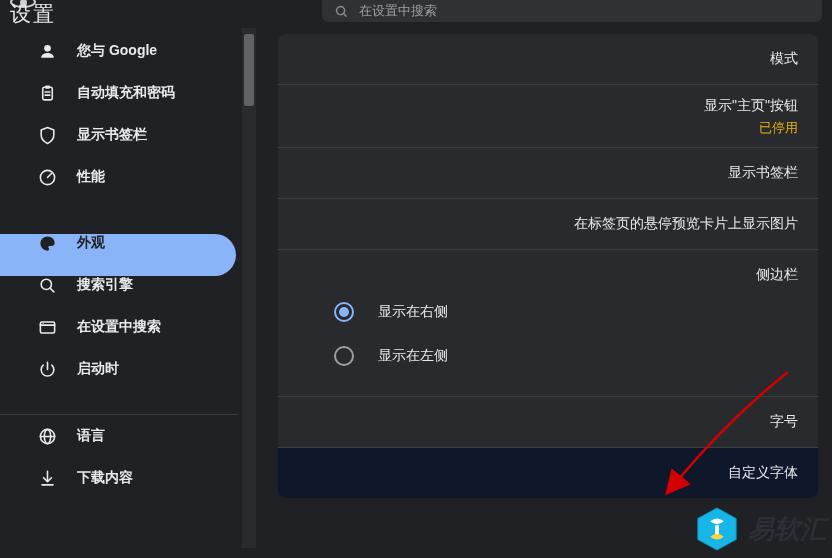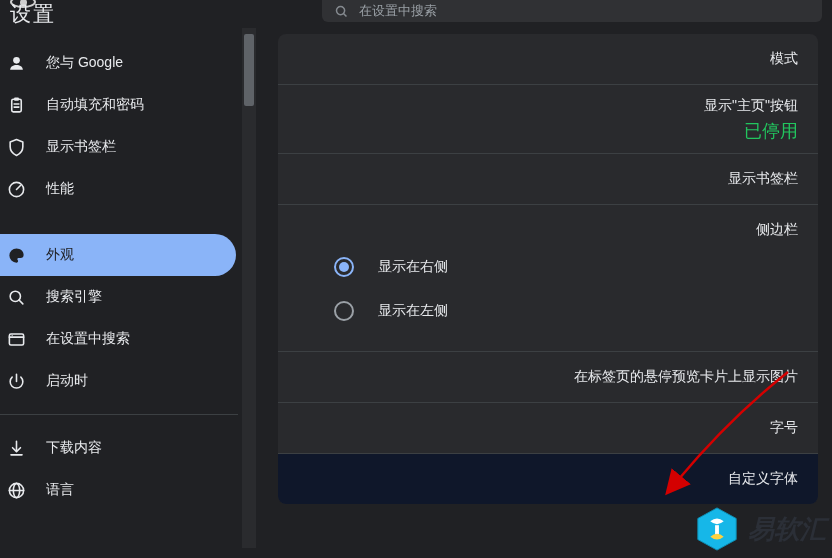--- a/index.html
+++ b/index.html
@@ -64,28 +64,29 @@
     right:0; top:0;
     width:14px; height:520px;
     background:#2a2b2e;
   }
   .scrollbar .thumb{
     position:absolute; left:2px; top:6px;
     width:10px; height:72px;
     background:#5f6368; border-radius:2px;
   }
   .nav-item {
-    display:flex; align-items:center;
+    display:flex; align-items:flex-start;
     height:42px;
-    padding-left:6px;
+    padding-left:37px;
     border-radius: 0 22px 22px 0;
     margin-right:20px;
     cursor:pointer;
     color:#e8eaed;
     font-size:14px;
+    font-weight:bold;
   }
   .nav-item.active {
     background:#8ab4f8;
     color:#202124;
     margin-top:24px;
   }
   .nav-item .icon { width:20px; margin-right:20px; display:flex; justify-content:center; }
   .nav-item .label {}
   .divider {
     height:1px;
@@ -108,21 +109,21 @@
   }
   .row {
     padding: 16px 20px;
     border-bottom:1px solid #3c4043;
     font-size:14px;
     color:#e8eaed;
     cursor:pointer;
   }
   .row:last-child{border-bottom:none;}
   .row.sub { padding-top:12px; padding-bottom:10px;}
-  .row .subtext{ color:#22c55e; font-size:18px; margin-top:4px;}
+  .row .subtext{ color:#eab308; font-size:13px; margin-top:4px;}
   .radio-group{ padding: 6px 0 14px 36px;}
   .radio-row{
     display:flex; align-items:center;
     height:44px;
     font-size:14px;
   }
   .radio {
     width:20px;height:20px;border:2px solid #8ab4f8;border-radius:50%;
     margin-right:24px; position:relative;
   }
@@ -255,65 +256,65 @@
             </svg>
           </span>
           <span class="label">启动时</span>
         </div>
       </div>
     <div class="divider"></div>
     <div id="nav-secondary">
         <div class="nav-item">
           <span class="icon">
             <svg width="19" height="19" viewBox="0 0 24 24">
+              <circle cx="12" cy="12" r="9" stroke="#e8eaed" fill="none" stroke-width="2" stroke-linecap="round" stroke-linejoin="round"></circle>
+              <ellipse cx="12" cy="12" rx="4" ry="9" stroke="#e8eaed" fill="none" stroke-width="2" stroke-linecap="round" stroke-linejoin="round"></ellipse>
+              <line x1="3" y1="12" x2="21" y2="12" stroke="#e8eaed" fill="none" stroke-width="2" stroke-linecap="round" stroke-linejoin="round"></line>
+            </svg>
+          </span>
+          <span class="label">语言</span>
+        </div>
+        <div class="nav-item">
+          <span class="icon">
+            <svg width="19" height="19" viewBox="0 0 24 24">
               <path d="M12 3v12" stroke="#e8eaed" fill="none" stroke-width="2" stroke-linecap="round" stroke-linejoin="round"></path>
               <path d="M7 11l5 5 5-5" stroke="#e8eaed" fill="none" stroke-width="2" stroke-linecap="round" stroke-linejoin="round"></path>
               <line x1="5" y1="20" x2="19" y2="20" stroke="#e8eaed" fill="none" stroke-width="2" stroke-linecap="round" stroke-linejoin="round"></line>
             </svg>
           </span>
           <span class="label">下载内容</span>
-        </div>
-        <div class="nav-item">
-          <span class="icon">
-            <svg width="19" height="19" viewBox="0 0 24 24">
-              <circle cx="12" cy="12" r="9" stroke="#e8eaed" fill="none" stroke-width="2" stroke-linecap="round" stroke-linejoin="round"></circle>
-              <ellipse cx="12" cy="12" rx="4" ry="9" stroke="#e8eaed" fill="none" stroke-width="2" stroke-linecap="round" stroke-linejoin="round"></ellipse>
-              <line x1="3" y1="12" x2="21" y2="12" stroke="#e8eaed" fill="none" stroke-width="2" stroke-linecap="round" stroke-linejoin="round"></line>
-            </svg>
-          </span>
-          <span class="label">语言</span>
         </div>
       </div>
     <div class="scrollbar">
       <div class="thumb"></div>
     </div>
   </div>
 
   <div class="main">
     <div class="card">
       <div class="row"><span>模式</span></div>
       <div class="row sub">
         <div>显示"主页"按钮</div>
         <div class="subtext">已停用</div>
       </div>
       <div class="row"><span>显示书签栏</span></div>
+      <div class="row"><span>在标签页的悬停预览卡片上显示图片</span></div>
       <div class="row" style="border-bottom:1px solid #3c4043; padding-bottom:4px;">
         <div>侧边栏</div>
         <div class="radio-group">
           <div class="radio-row">
             <div class="radio on"></div>
             <span>显示在右侧</span>
           </div>
           <div class="radio-row">
             <div class="radio off"></div>
             <span>显示在左侧</span>
           </div>
         </div>
       </div>
-      <div class="row"><span>在标签页的悬停预览卡片上显示图片</span></div>
       <div class="row"><span>字号</span></div>
       <div class="row highlight"><span>自定义字体</span></div>
     </div>
 
     <svg class="arrow-annot" width="140" height="130">
       <defs>
         <marker id="ah" markerWidth="12" markerHeight="12" refX="2" refY="5" orient="auto">
           <polygon points="0,0 10,5 0,10" fill="#d40000"></polygon>
         </marker>
       </defs>

